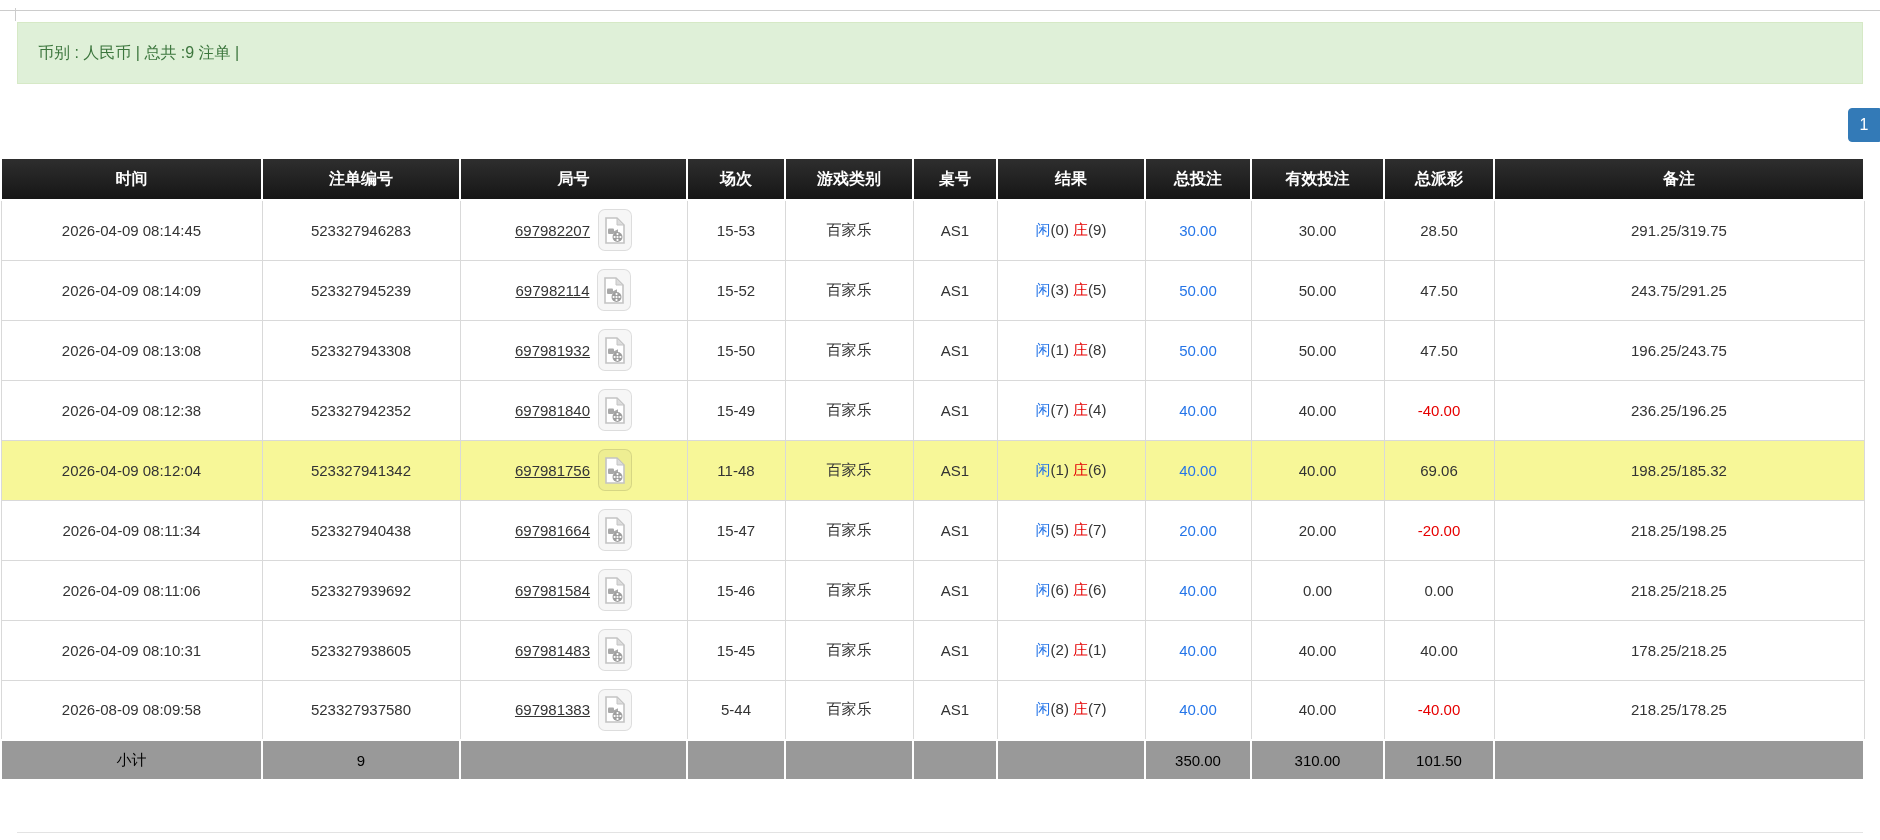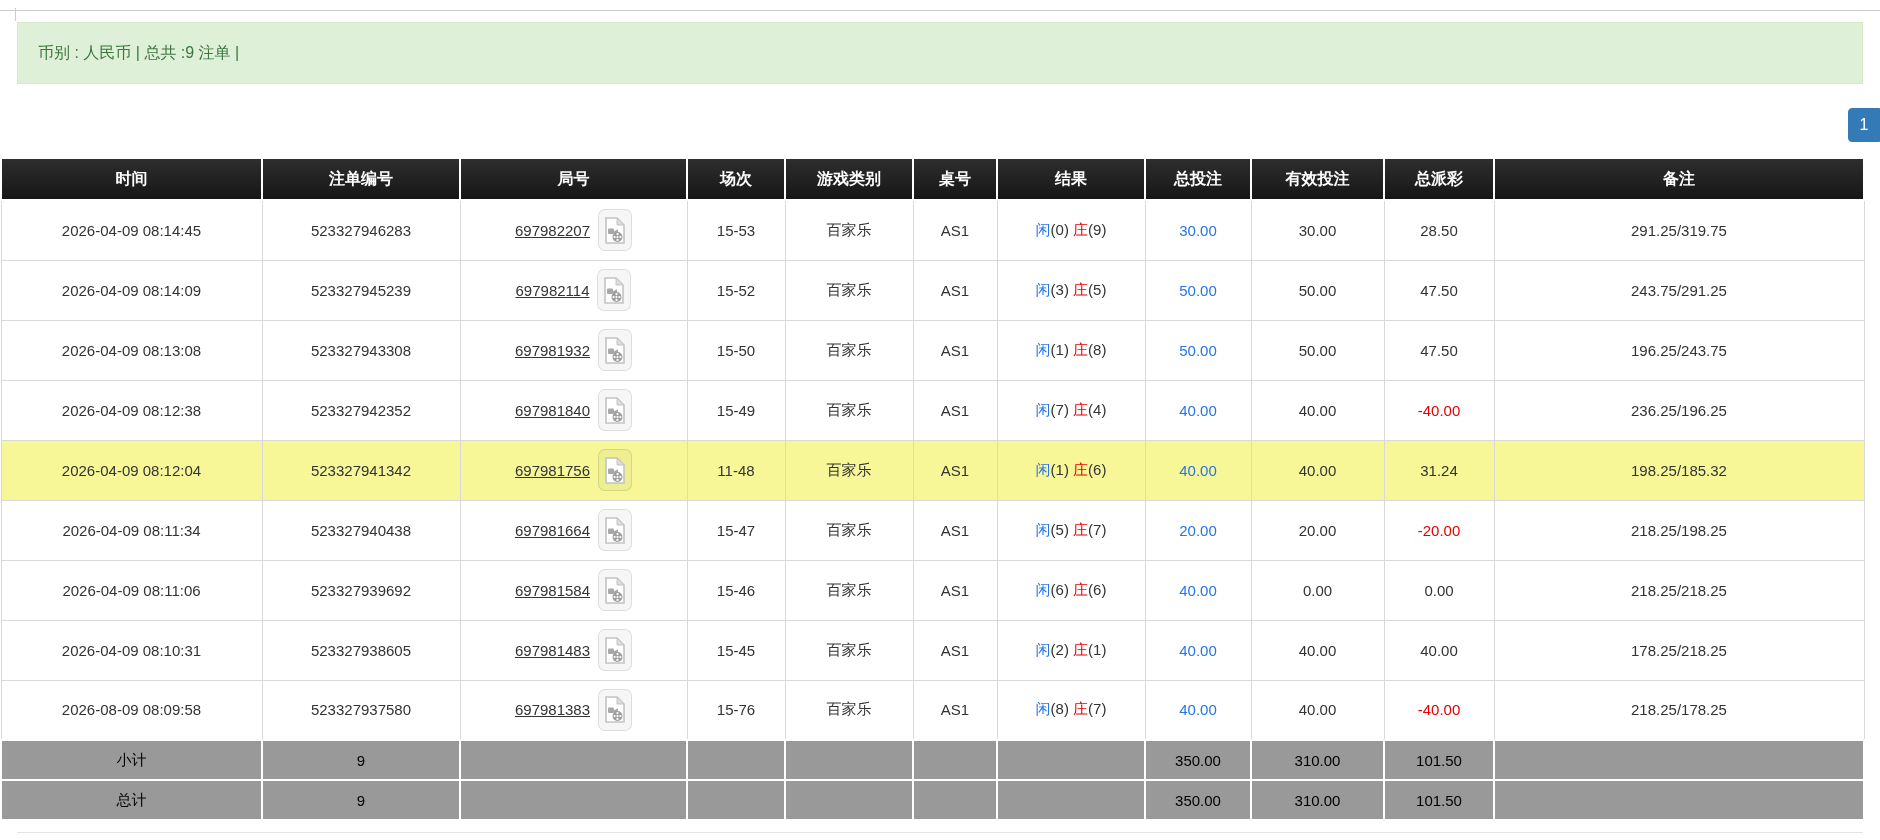--- a/index.html
+++ b/index.html
@@ -284,21 +284,21 @@
     </td>
     <td>11-48</td>
     <td>百家乐</td>
     <td>AS1</td>
     <td>
       <span class="blue">闲</span><span>(1)</span>
       <span class="red">庄</span><span>(6)</span>
     </td>
     <td class="blue">40.00</td>
     <td>40.00</td>
-    <td>31.24</td>
+    <td>69.06</td>
     <td>198.25/185.32</td>
   </tr>
 
   <tr>
     <td>2026-04-09 08:11:34</td>
     <td>523327940438</td>
     <td>
       <span class="round-cell-inner">
         <span>697981664</span>
         <span class="video-btn">
@@ -415,21 +415,21 @@
             <circle cx="13.5" cy="20" r="5" fill="#9e9e9e"></circle>
             <circle cx="13.5" cy="20" r="1.1" fill="#ffffff"></circle>
             <circle cx="13.5" cy="17.1" r="1.1" fill="#ffffff"></circle>
             <circle cx="13.5" cy="22.9" r="1.1" fill="#ffffff"></circle>
             <circle cx="10.6" cy="20" r="1.1" fill="#ffffff"></circle>
             <circle cx="16.4" cy="20" r="1.1" fill="#ffffff"></circle>
           </svg>
         </span>
       </span>
     </td>
-    <td>15-76</td>
+    <td>5-44</td>
     <td>百家乐</td>
     <td>AS1</td>
     <td>
       <span class="blue">闲</span><span>(8)</span>
       <span class="red">庄</span><span>(7)</span>
     </td>
     <td class="blue">40.00</td>
     <td>40.00</td>
     <td class="neg">-40.00</td>
     <td>218.25/178.25</td>
@@ -442,30 +442,17 @@
         <td></td>
         <td></td>
         <td></td>
         <td></td>
         <td></td>
         <td>350.00</td>
         <td>310.00</td>
         <td>101.50</td>
         <td></td>
       </tr>
-      <tr>
-        <td>总计</td>
-        <td>9</td>
-        <td></td>
-        <td></td>
-        <td></td>
-        <td></td>
-        <td></td>
-        <td>350.00</td>
-        <td>310.00</td>
-        <td>101.50</td>
-        <td></td>
-      </tr>
     </tfoot>
   </table>
 </div>
 
 <div class="bottom-line"></div>
 
 </body></html>

